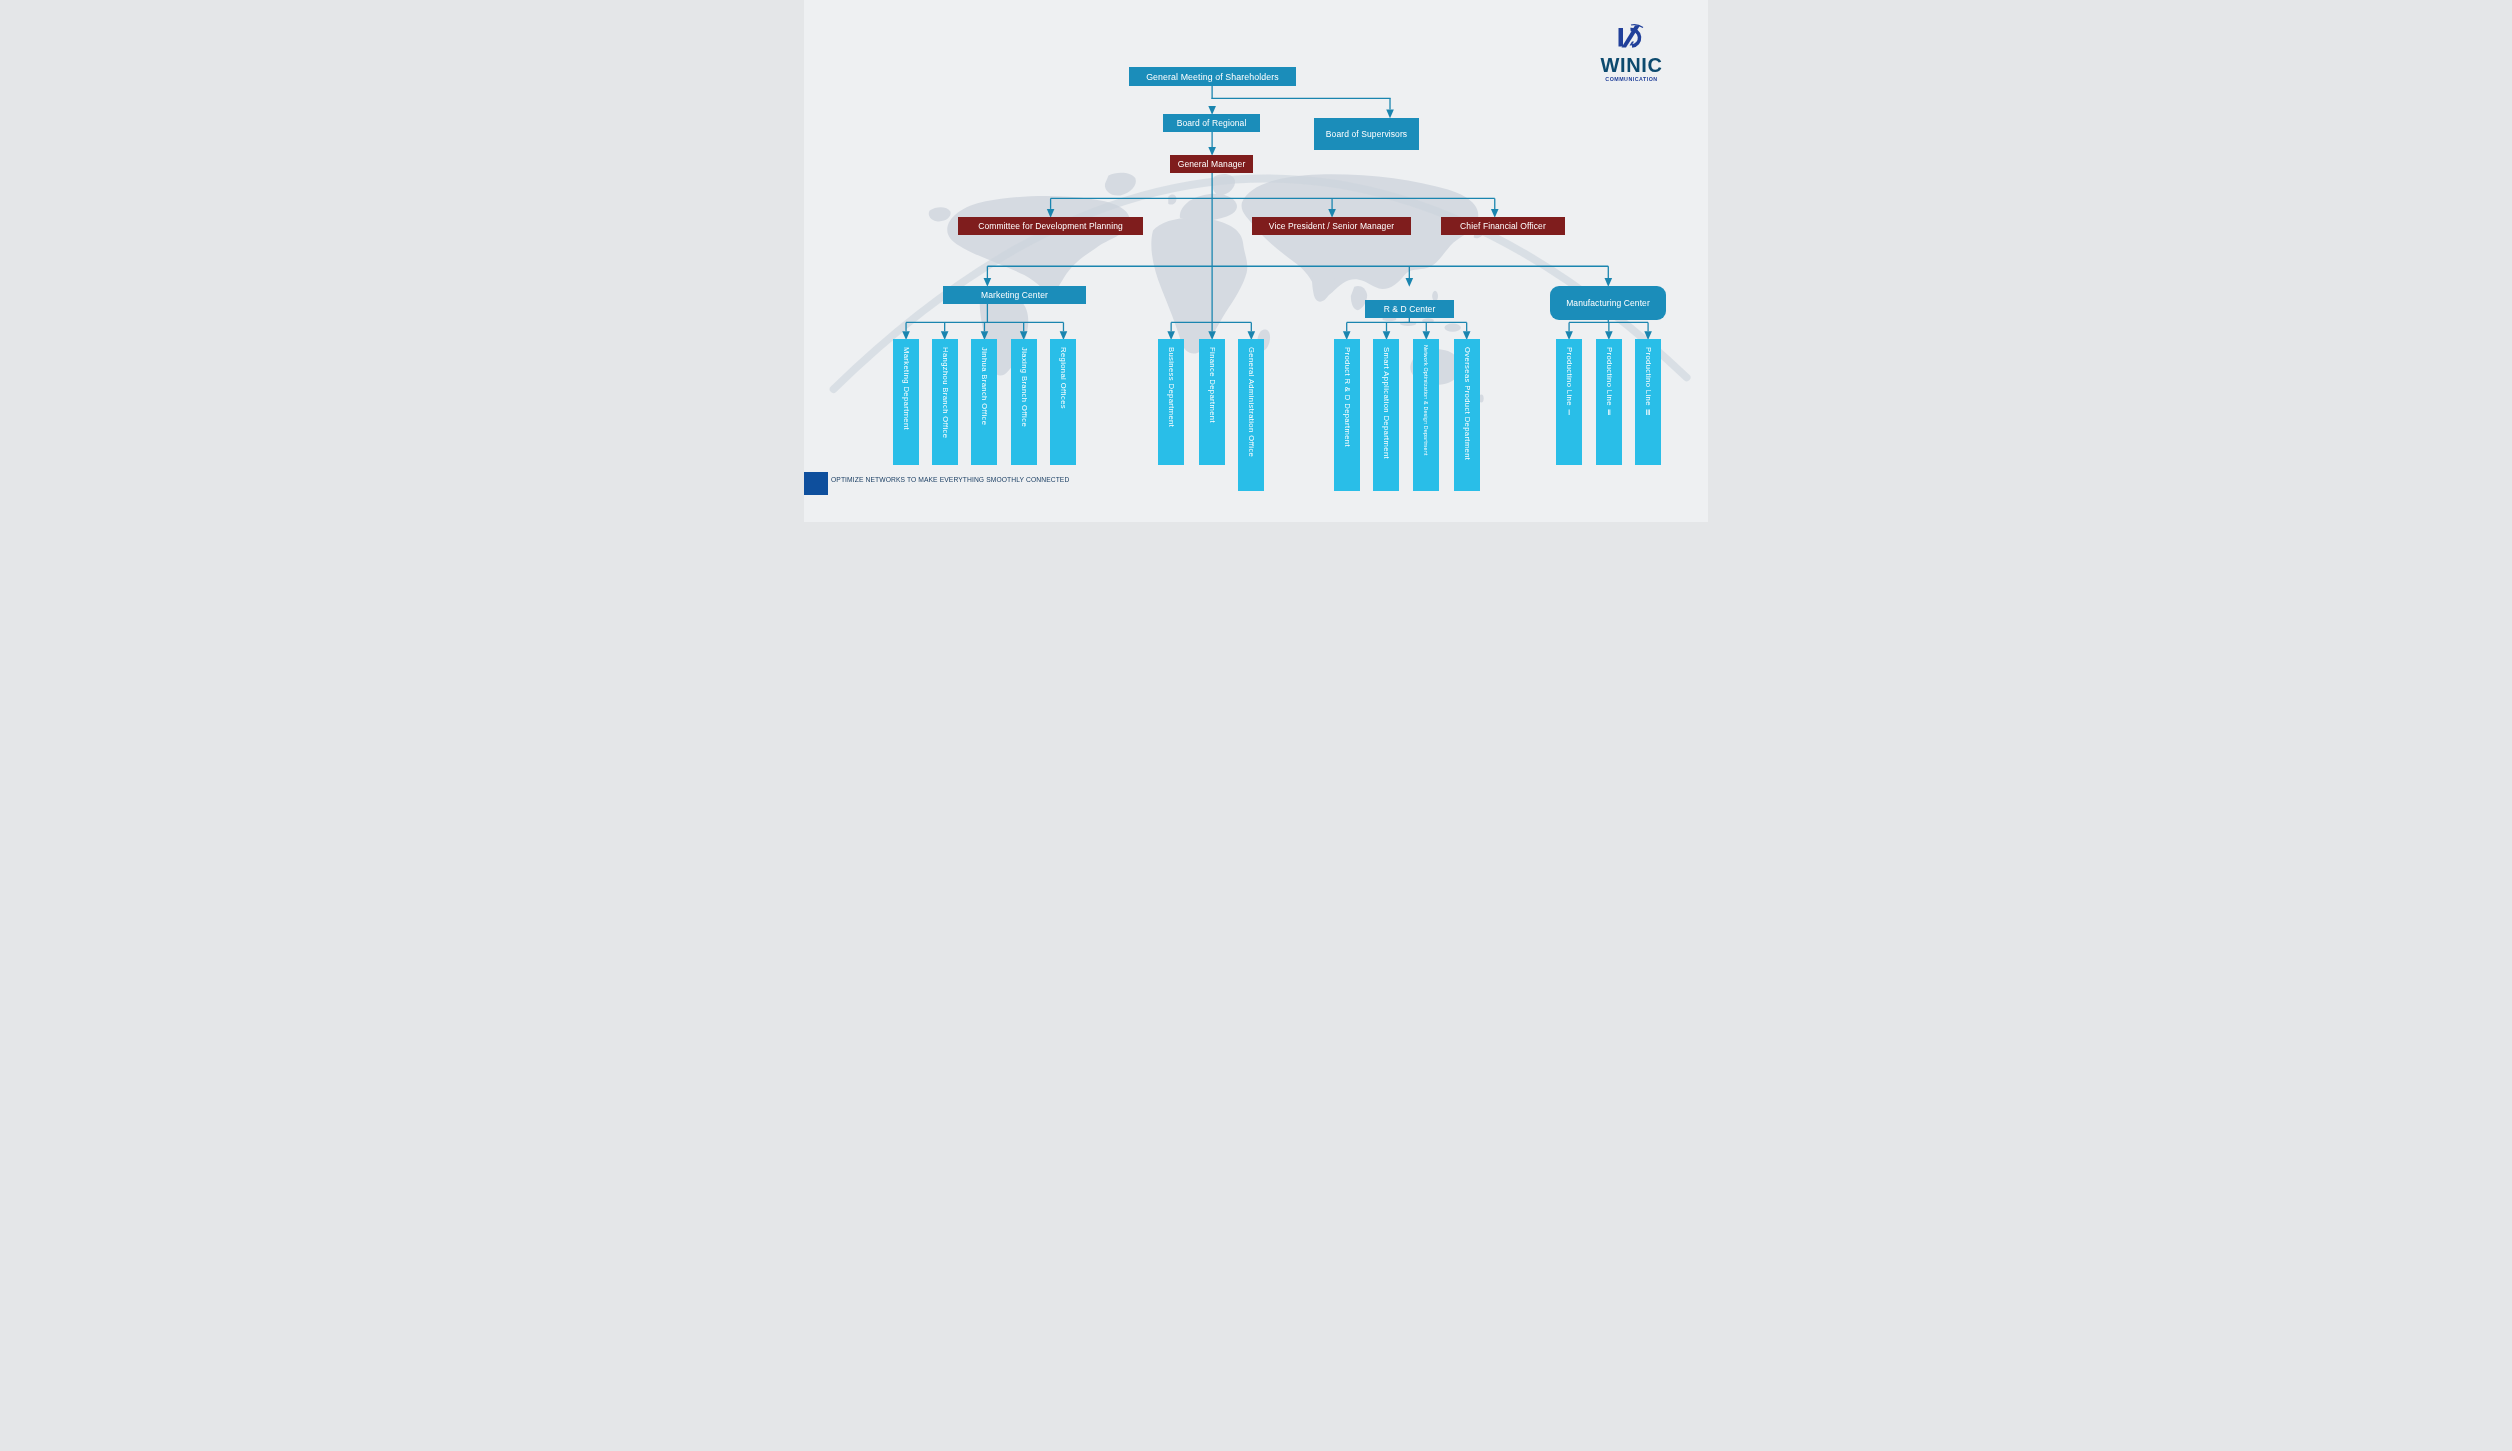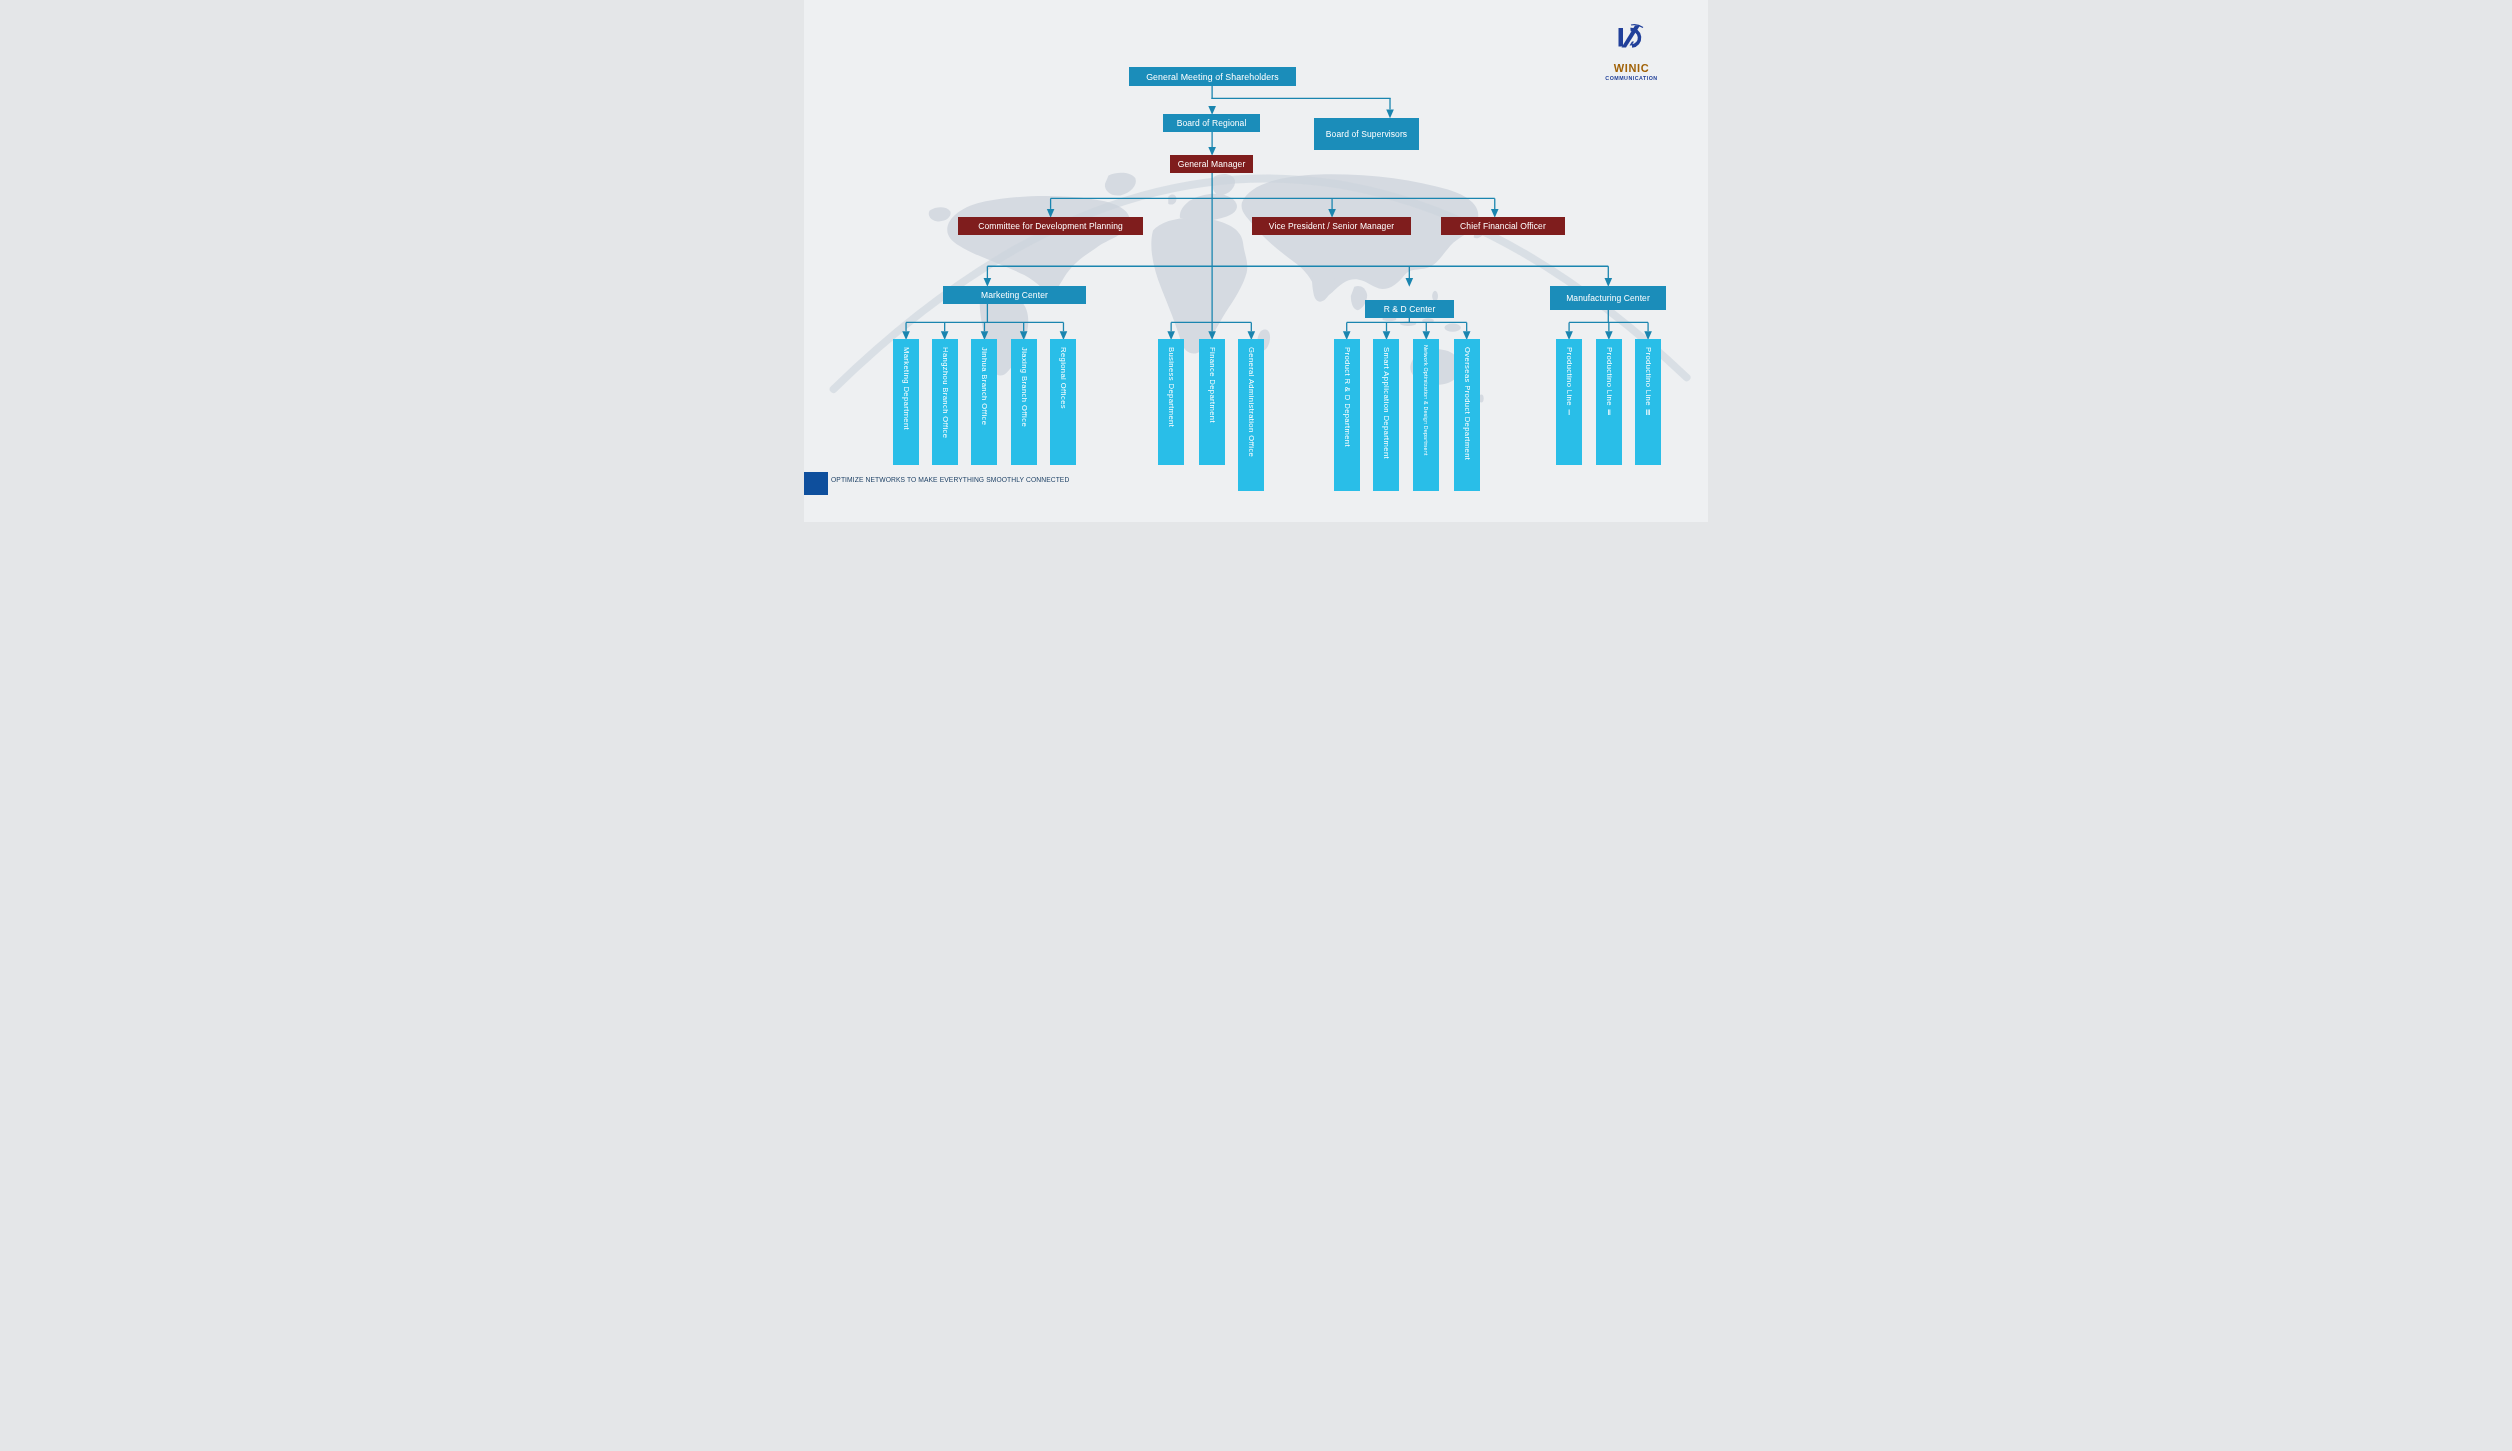--- a/index.html
+++ b/index.html
@@ -7,21 +7,21 @@
   svg.layer{position:absolute;left:0;top:0;width:904px;height:522px;}
   .box{position:absolute;display:flex;align-items:center;justify-content:center;color:#ffffff;
        font-size:8.5px;letter-spacing:0.1px;text-align:center;white-space:nowrap;}
   .dark{background:#1b8dba;}
   .light{background:#7f1d1d;}
   .vbox{position:absolute;display:flex;justify-content:center;align-items:flex-start;background:#29bee8;}
   .vbox span{writing-mode:vertical-rl;text-orientation:mixed;color:#fff;font-size:7.6px;
              letter-spacing:0.4px;padding-top:7.6px;white-space:nowrap;}
   .vbox.small span{font-size:5.3px;letter-spacing:0.2px;padding-top:5.9px;}
   .logo{position:absolute;left:791px;top:23.4px;width:73px;display:flex;flex-direction:column;align-items:center;}
-  .logo-brand{color:#a16207;font-weight:bold;font-size:11px;letter-spacing:0.6px;line-height:1;margin-top:13px;}
+  .logo-brand{color:#0c4a6e;font-weight:bold;font-size:20px;letter-spacing:0.6px;line-height:1;margin-top:5px;}
   .logo-sub{color:#21409a;font-weight:bold;font-size:5.3px;letter-spacing:0.5px;line-height:1;margin-top:1.8px;}
   .tag-square{position:absolute;left:0;top:472px;width:24px;height:23px;background:#0e4f9d;}
   .tagline{position:absolute;left:27px;top:476px;color:#1a3e63;font-size:7px;letter-spacing:0.1px;
            transform:scaleX(.96);transform-origin:left center;white-space:nowrap;}
 </style>
 </head>
 <body>
 
 <div class="stage">
 
@@ -120,21 +120,21 @@
 
   <div class="box dark" style="left:325px;top:67px;width:167px;height:19px;font-size:8.8px;">General Meeting of Shareholders</div>
   <div class="box dark" style="left:359px;top:114px;width:97px;height:18px;">Board of Regional</div>
   <div class="box dark" style="left:510px;top:118px;width:105px;height:32px;">Board of Supervisors</div>
   <div class="box light" style="left:366px;top:155px;width:83px;height:18px;">General Manager</div>
   <div class="box light" style="left:154px;top:217px;width:185px;height:18px;text-align:center;">Committee for Development Planning</div>
   <div class="box light" style="left:448px;top:217px;width:159px;height:18px;">Vice President / Senior Manager</div>
   <div class="box light" style="left:637px;top:217px;width:124px;height:18px;">Chief Financial Officer</div>
   <div class="box dark" style="left:112px;top:286px;width:143px;height:18px;margin-left:27px;">Marketing Center</div>
   <div class="box dark" style="left:561px;top:300px;width:89px;height:18px;">R &amp; D Center</div>
-  <div class="box dark" style="left:746px;top:286px;width:116px;height:24px;">Manufacturing Center</div>
+  <div class="box dark" style="left:746px;top:286px;width:116px;height:34px;border-radius:9px;">Manufacturing Center</div>
 
   <div class="vbox" style="left:89px;top:339px;width:26px;height:126px;">
       <span>Marketing Department</span>
     </div>
   <div class="vbox" style="left:128px;top:339px;width:26px;height:126px;">
       <span>Hangzhou Branch Office</span>
     </div>
   <div class="vbox" style="left:167px;top:339px;width:26px;height:126px;">
       <span>Jinhua Branch Office</span>
     </div>

